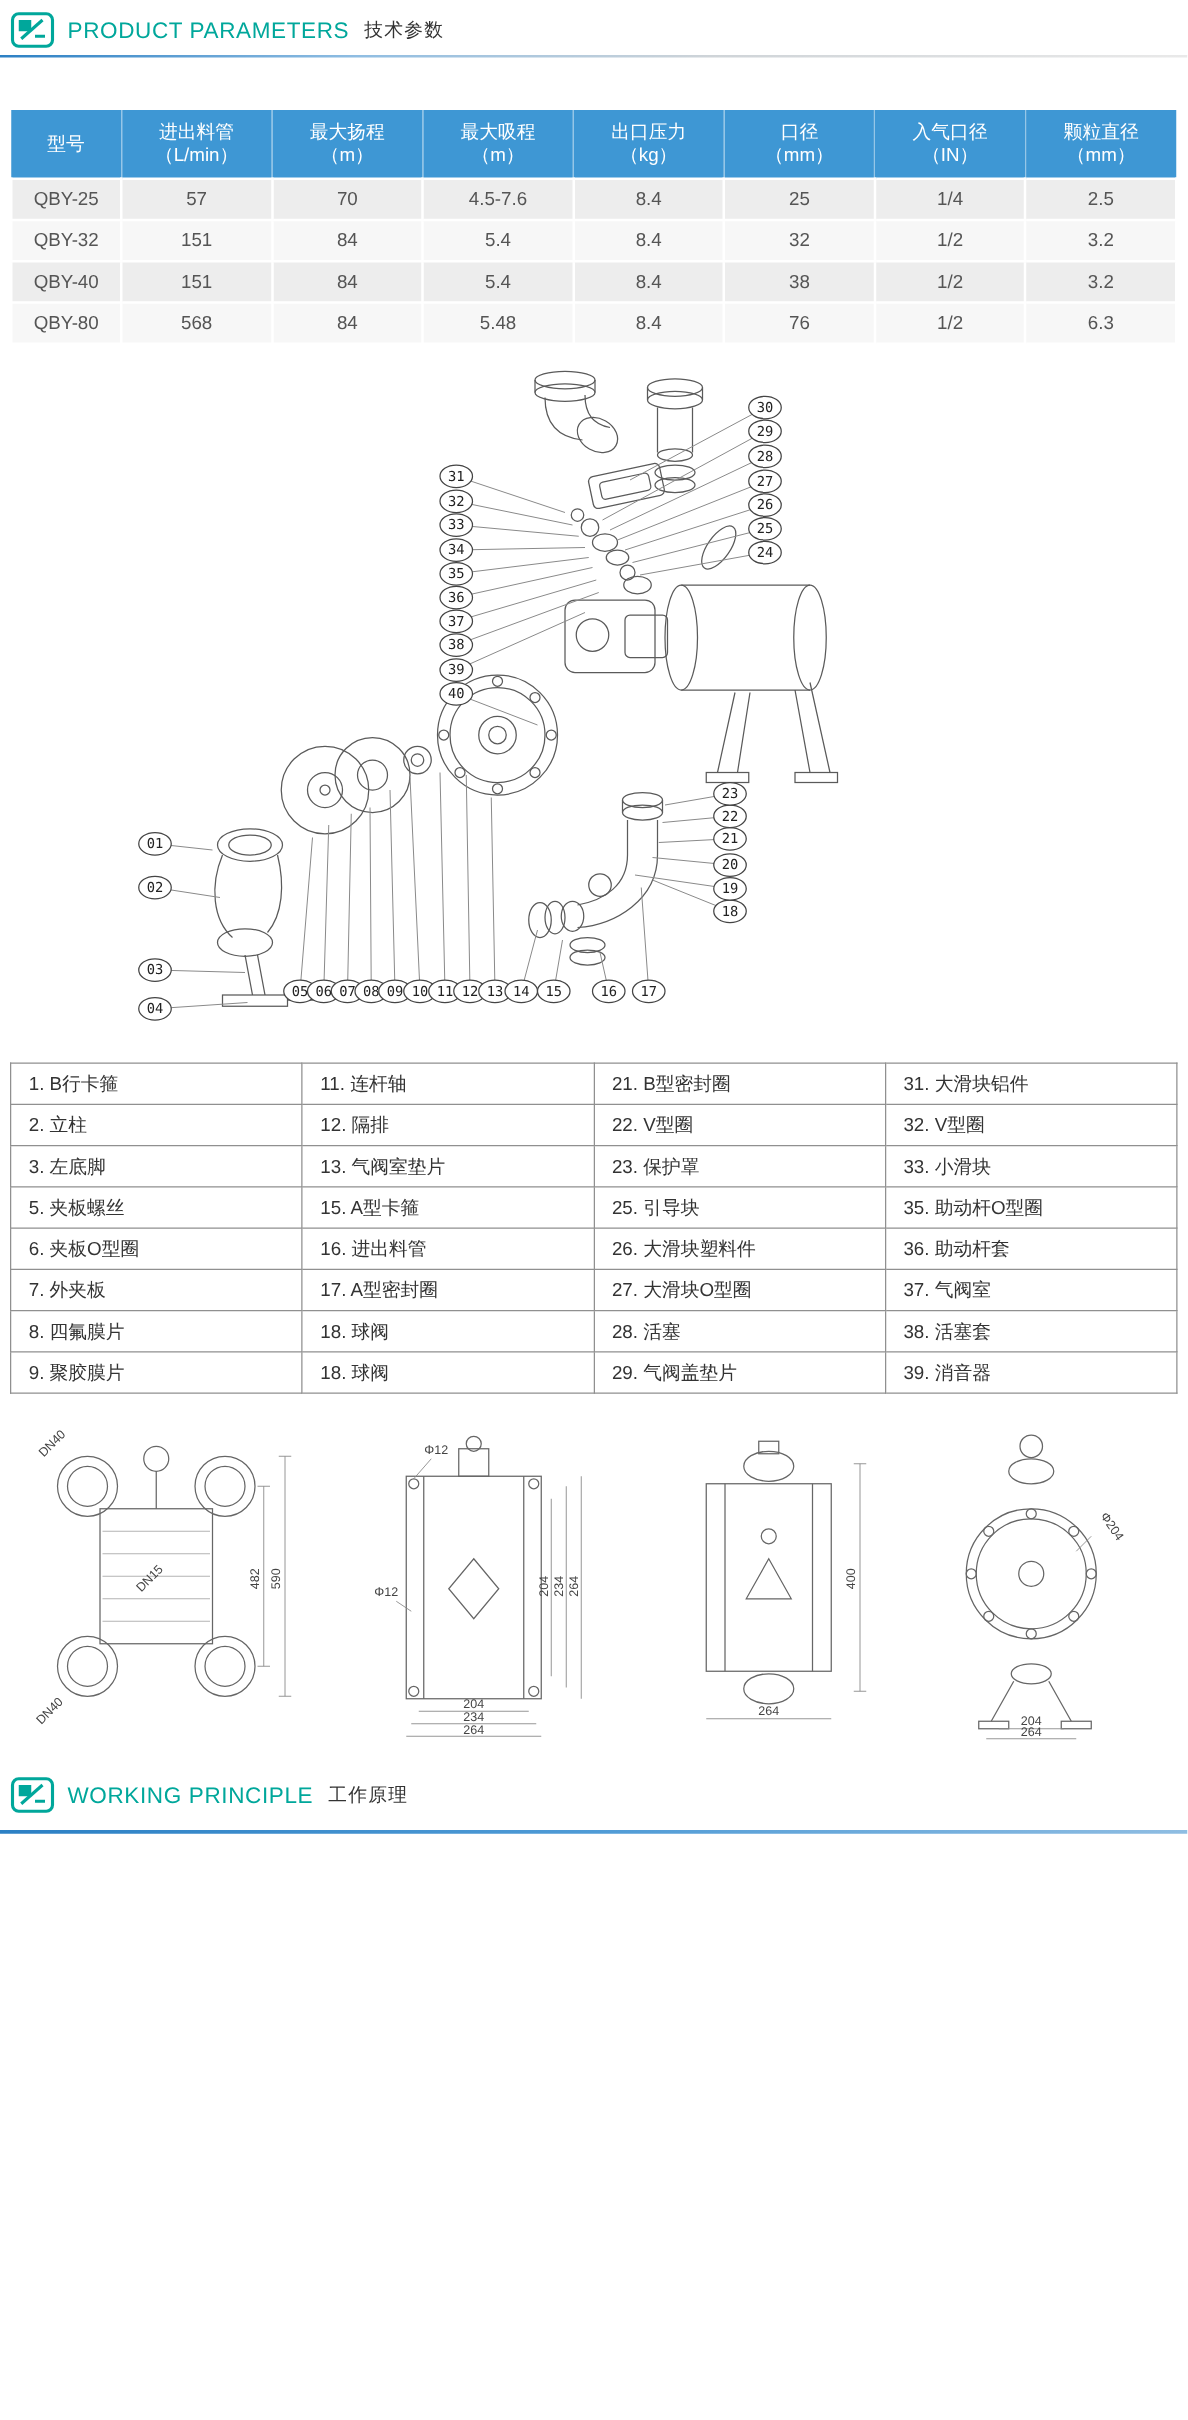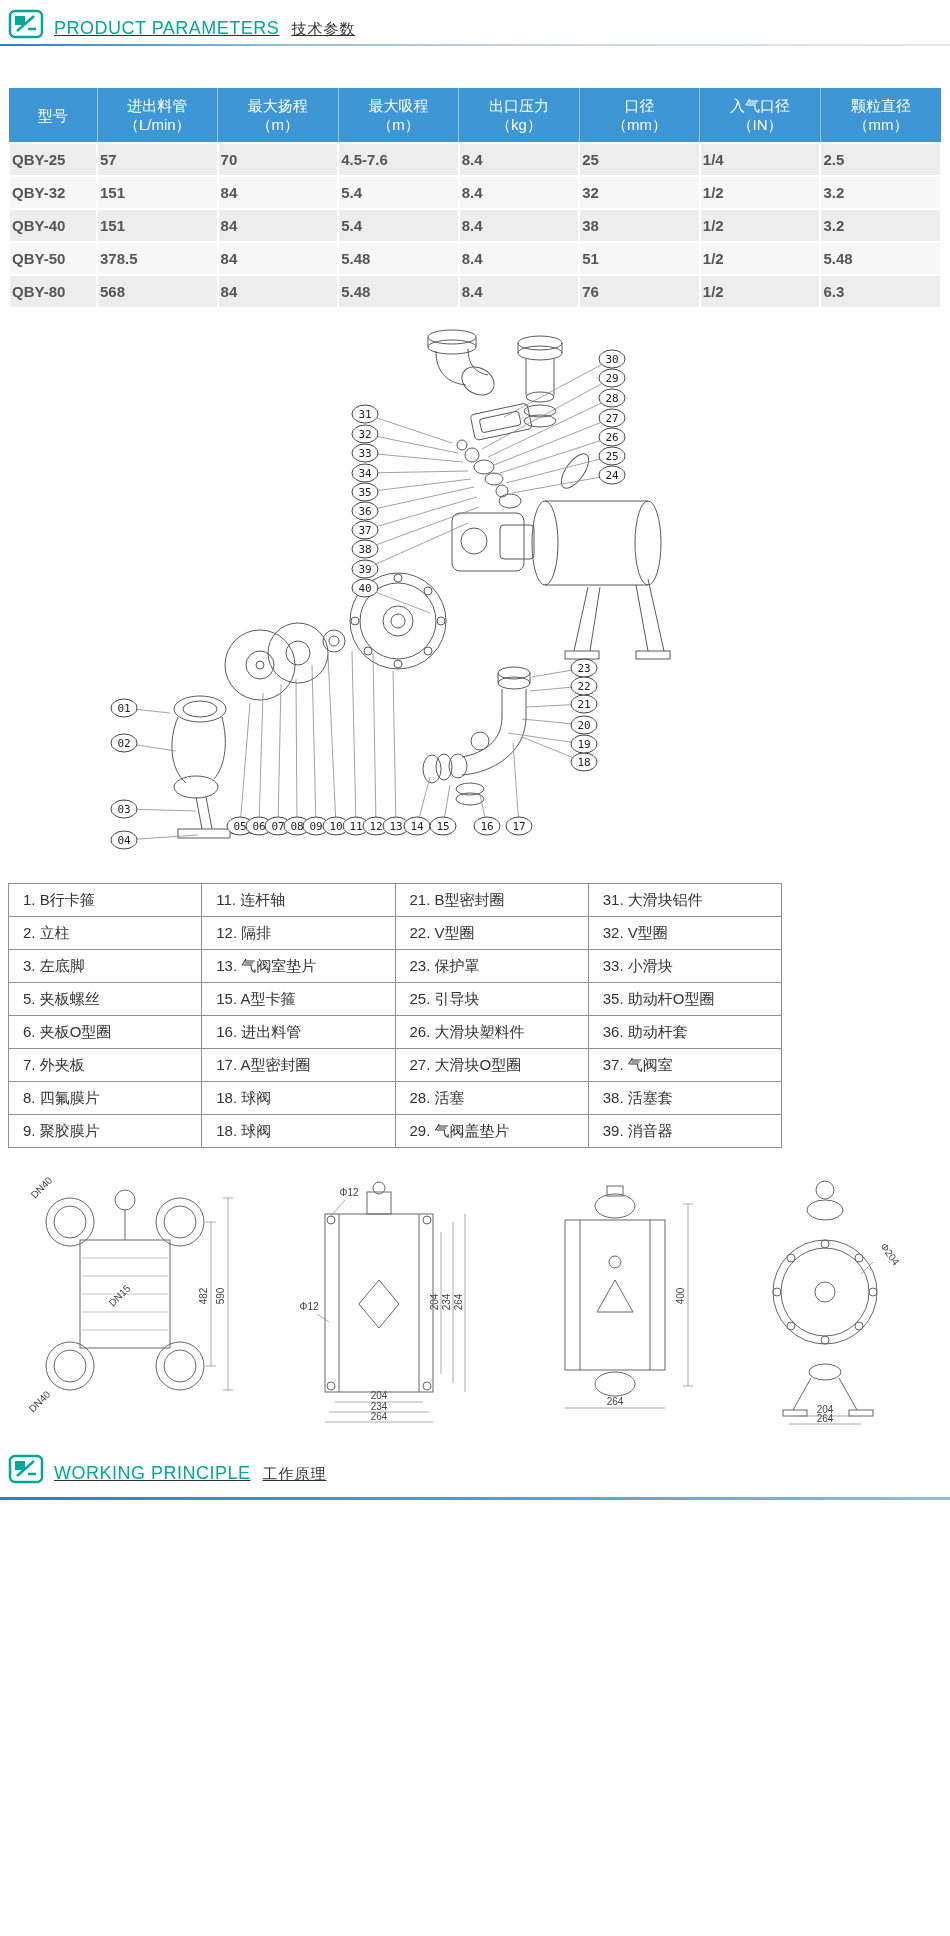--- a/index.html
+++ b/index.html
@@ -3,21 +3,21 @@
 <meta charset="utf-8">
 <style>
   html,body { margin:0; padding:0; background:#fff; }
   body {
     width:950px; min-height:1936px;
     font-family:"Liberation Sans","DejaVu Sans",sans-serif;
     color:#333;
   }
 
   
-  .section-header { display:flex; align-items:flex-end; padding:9px 8px 5px 8px;text-decoration:underline; }
+  .section-header { display:flex; align-items:center; padding:9px 8px 5px 8px; }
   .logo { width:36px; height:30px; margin-right:10px; }
   .title-en { font-size:18px; color:#00a79b; letter-spacing:.5px; }
   .title-cn { font-size:15px; color:#333; margin-left:12px; letter-spacing:1px; }
   .rule-top {
     height:2px; margin-bottom:42px;
     background:linear-gradient(to right,#2c80c4 0%,#8fbde2 30%,#cfd4d8 60%,#e9e9e9 100%);
   }
   .rule-bottom {
     height:3px; margin-top:8px;
     background:linear-gradient(to right,#2c80c4 0%,#4f9bd6 50%,#8fbde2 100%);
@@ -25,37 +25,37 @@
 
   
   .spec-table { width:934px; margin:0 8px; border-collapse:collapse; table-layout:fixed; }
   .spec-table th {
     background:#3e97d4; color:#fff; font-weight:400; font-size:15px;
     padding:8px 2px; vertical-align:middle; border-right:1px solid rgba(255,255,255,.45);
   }
   .spec-table th:last-child { border-right:none; }
   .spec-table th div { line-height:19px; }
   .spec-table td {
-    font-size:15px; color:#555;
-    padding:7px 2px; border:2px solid #fff;font-weight:bold;
+    text-align:center; font-size:15px; color:#555;
+    padding:7px 2px; border:2px solid #fff;
   }
   .spec-table tbody tr:nth-child(odd) td { background:#ededed; }
   .spec-table tbody tr:nth-child(even) td { background:#f7f7f7; }
 
   
   .diagram-wrap { margin-top:12px; }
   .diagram-wrap svg { display:block; margin:0 auto; }
   .art { stroke:#5a5a5a; fill:none; stroke-width:1; }
   .leader { stroke:#8a8a8a; stroke-width:.8; }
   .callout-bubble { fill:#fff; stroke:#444; stroke-width:1; }
   .callout-num { font-size:11px; fill:#222; text-anchor:middle;
                  font-family:"DejaVu Sans Mono",monospace; }
 
   
-  .parts-table { width:774px; margin:2px 8px 0 8px; border-collapse:collapse; table-layout:fixed; }
+  .parts-table { width:934px; margin:2px 8px 0 8px; border-collapse:collapse; table-layout:fixed; }
   .parts-table td {
     border:1px solid #909090; font-size:15px; color:#333;
     padding:6px 4px 6px 14px; height:20px; white-space:nowrap; overflow:hidden;
   }
 
   
   .drawings { display:flex; align-items:flex-start; gap:38px; padding:14px 14px 0 14px; }
   .tdraw { stroke:#666; fill:none; stroke-width:1; }
   .dim { stroke:#888; stroke-width:.7; }
   .dimtext { font-size:10px; fill:#444; text-anchor:middle;
@@ -146,30 +146,20 @@
       </tr>
       <tr>
         <td>QBY-40</td>
         <td>151</td>
         <td>84</td>
         <td>5.4</td>
         <td>8.4</td>
         <td>38</td>
         <td>1/2</td>
         <td>3.2</td>
-      </tr>
-      <tr>
-        <td>QBY-50</td>
-        <td>378.5</td>
-        <td>84</td>
-        <td>5.48</td>
-        <td>8.4</td>
-        <td>51</td>
-        <td>1/2</td>
-        <td>5.48</td>
       </tr>
       <tr>
         <td>QBY-80</td>
         <td>568</td>
         <td>84</td>
         <td>5.48</td>
         <td>8.4</td>
         <td>76</td>
         <td>1/2</td>
         <td>6.3</td>

